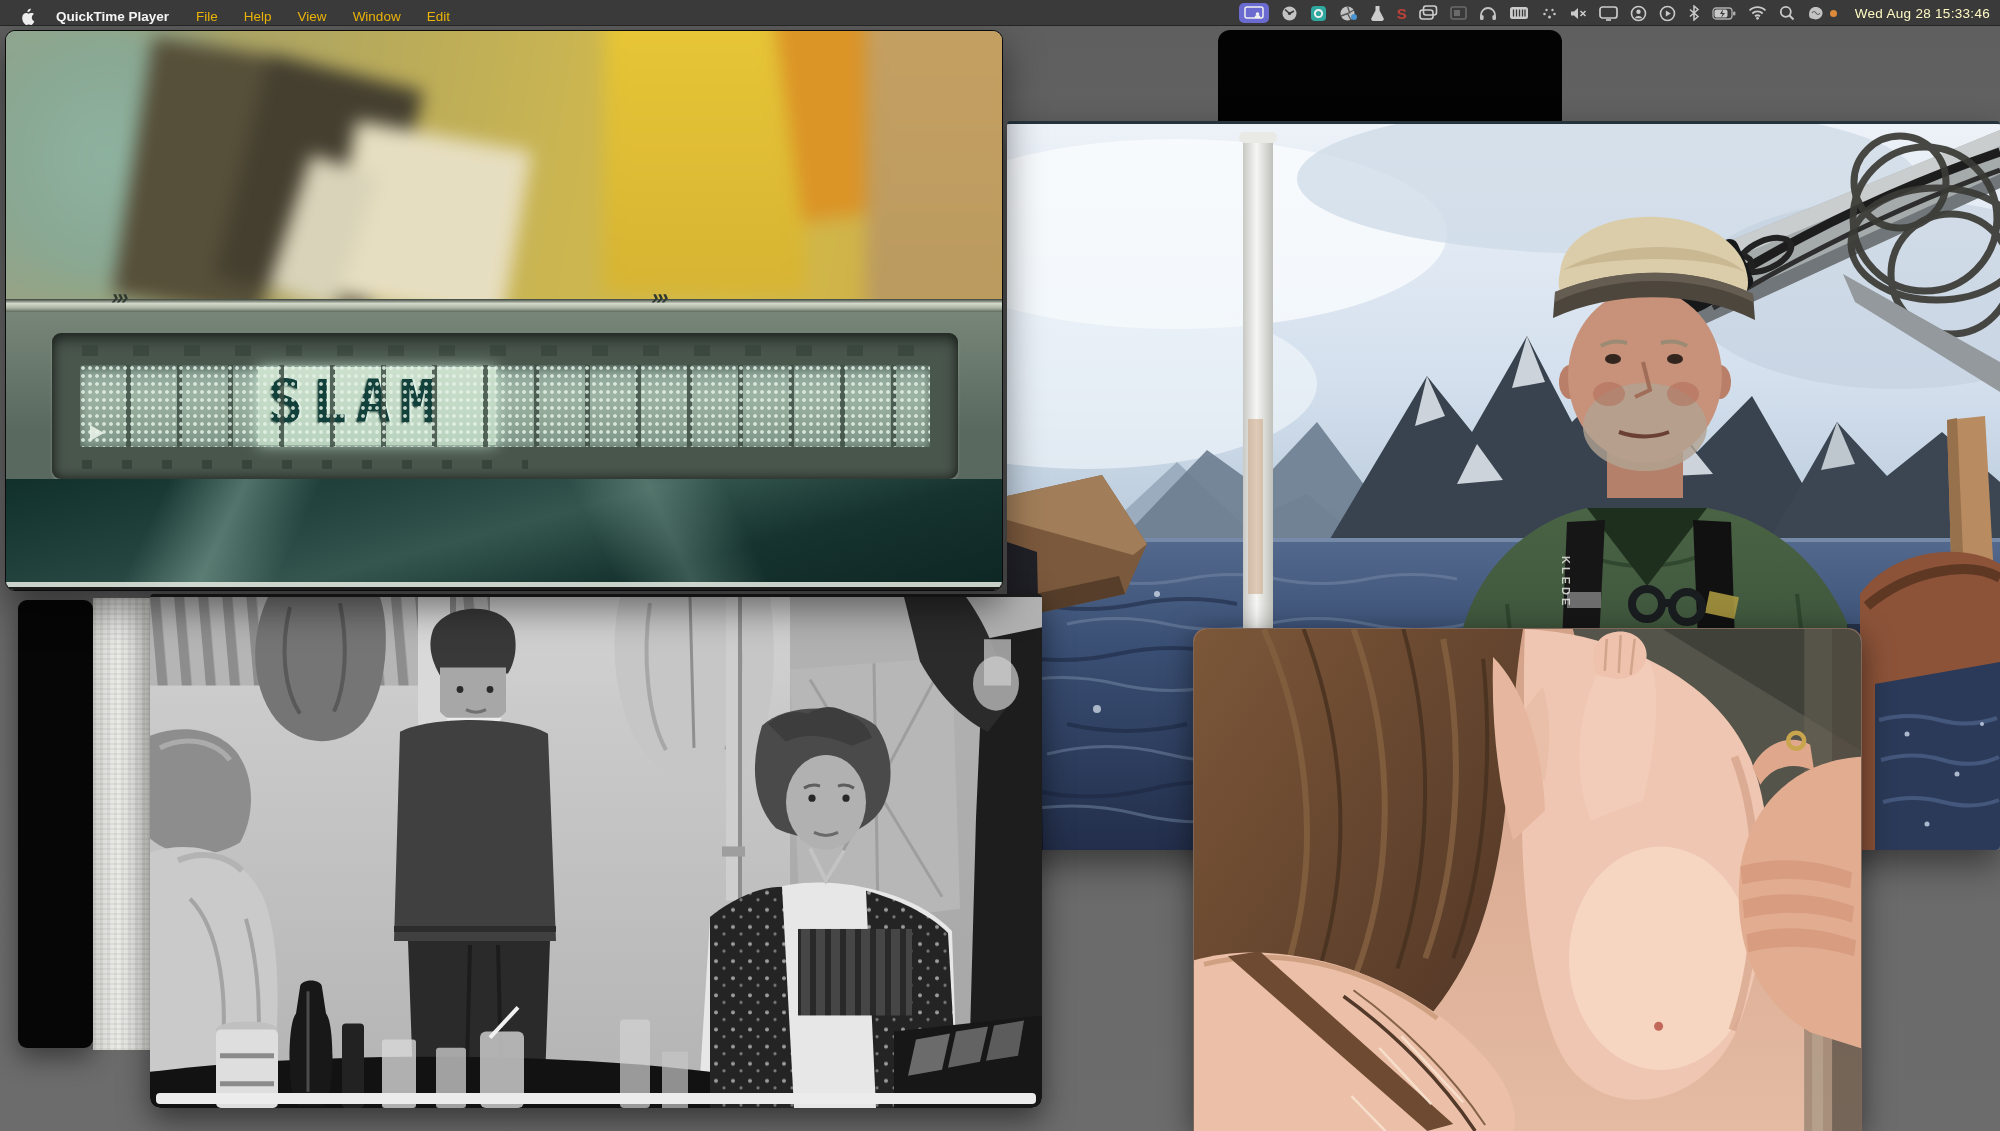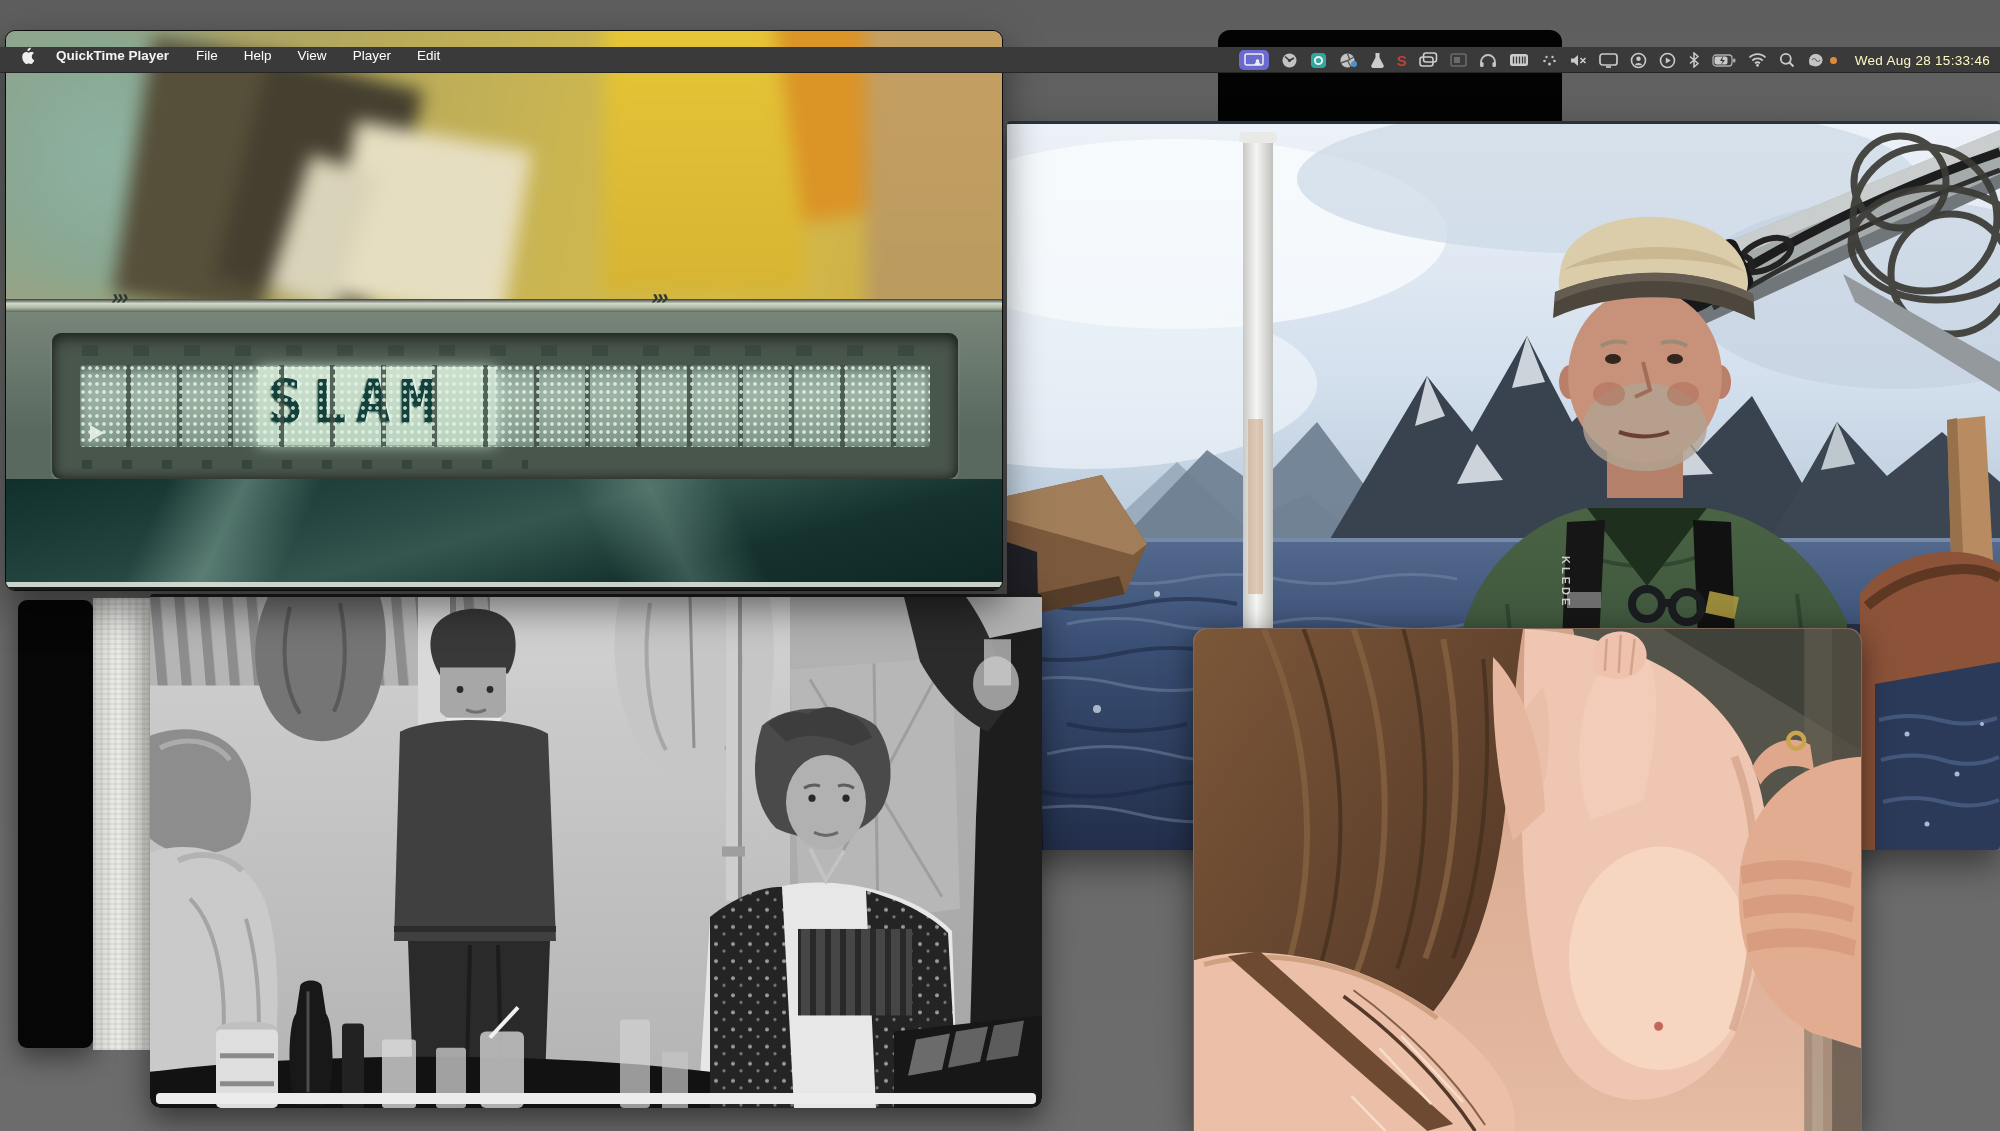--- a/index.html
+++ b/index.html
@@ -3,25 +3,25 @@
 <meta charset="utf-8">
 <style>
   html,body{margin:0;padding:0;background:#444;}
   *{box-sizing:border-box;}
   #screen{position:relative;width:2000px;height:1131px;overflow:hidden;
     font-family:"Liberation Sans",sans-serif;
     background:linear-gradient(180deg,#5e5e5e 0%,#676767 30%,#6c6c6c 100%);}
 
   
   #menubar{position:absolute;left:0;top:0;width:2000px;height:26px;background:#3a3a3a;
-    border-bottom:1px solid #252525;display:flex;align-items:flex-start;color:#ececec;font-size:13.5px;z-index:50;margin-top:47px;}
+    border-bottom:1px solid #252525;display:flex;align-items:flex-end;color:#ececec;font-size:13.5px;z-index:50;}
   .mb-left{display:flex;align-items:center;gap:0;padding-left:12px;}
   .apple{width:30px;display:flex;justify-content:center;}
   .appname{font-weight:bold;color:#f4f4f4;padding:0 14px;}
-  .menu-item{padding:0 13px;color:#ffffff;}
+  .menu-item{padding:0 13px;color:#eab308;}
   .mb-right{position:absolute;right:10px;top:0;height:26px;display:flex;align-items:center;gap:12px;}
   .mi{height:20px;display:flex;align-items:center;justify-content:center;opacity:.92;}
   .mi svg{display:block;}
   .mi.activebg{background:#6f6fde;border-radius:5px;padding:2px 5px;}
   .redS{color:#cc4238;font-weight:bold;font-size:15px;line-height:1;}
   .clock{color:#fef9c3;margin-left:6px;white-space:nowrap;letter-spacing:.3px;}
   .sdot{width:7px;height:7px;border-radius:50%;background:#dd8a3a;margin-left:-6px;}
 
   
   .win{position:absolute;overflow:hidden;}
@@ -117,21 +117,21 @@
     <div class="mb-left">
       <span class="apple">
         <svg width="15" height="17" viewBox="0 0 15 17">
             <path fill="#ededed" d="M10.8.4c.1,1-.3,1.9-.9,2.6-.6.7-1.6,1.2-2.5,1.1-.1-.9.4-1.9,1-2.5C9,.9,10,.5,10.8.4zM13.9,5.9c-.1.1-2.1,1.2-2.1,3.6,0,2.8,2.5,3.8,2.5,3.8s-1.3,3.7-3.1,3.7c-.8,0-1.5-.6-2.4-.6-.9,0-1.8.6-2.4.6C4.7,17,2.2,13.5,2.2,10.1c0-3.3,2.1-5,4-5,1,0,1.8.7,2.4.7.6,0,1.6-.7,2.7-.7.4,0,1.8,0,2.6.8z"></path>
           </svg>
       </span>
       <span class="appname">QuickTime Player</span>
       <span class="menu-item">File</span>
       <span class="menu-item">Help</span>
       <span class="menu-item">View</span>
-      <span class="menu-item">Player</span>
+      <span class="menu-item">Window</span>
       <span class="menu-item">Edit</span>
     </div>
     <div class="mb-right">
       <span class="mi activebg">
         <svg width="20" height="15" viewBox="0 0 20 15">
             <rect x="1" y="1" width="18" height="11" rx="2" fill="none" stroke="#fff" stroke-width="1.5"></rect>
             <circle cx="13.5" cy="8" r="1.8" fill="#fff"></circle>
             <path d="M10.5,12 a3,3 0 0 1 6,0 z" fill="#fff"></path>
           </svg>
       </span>

